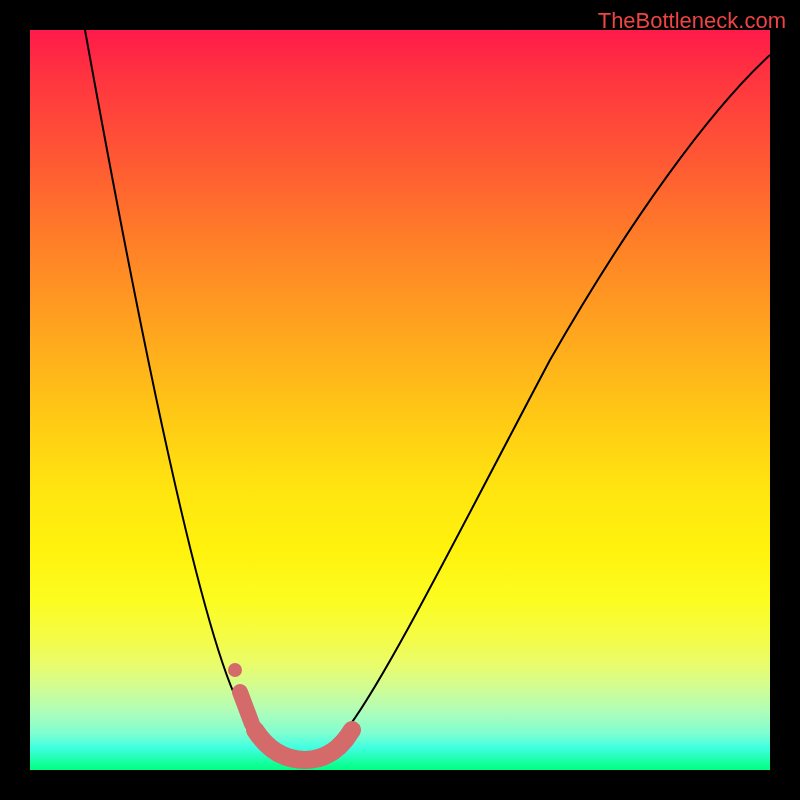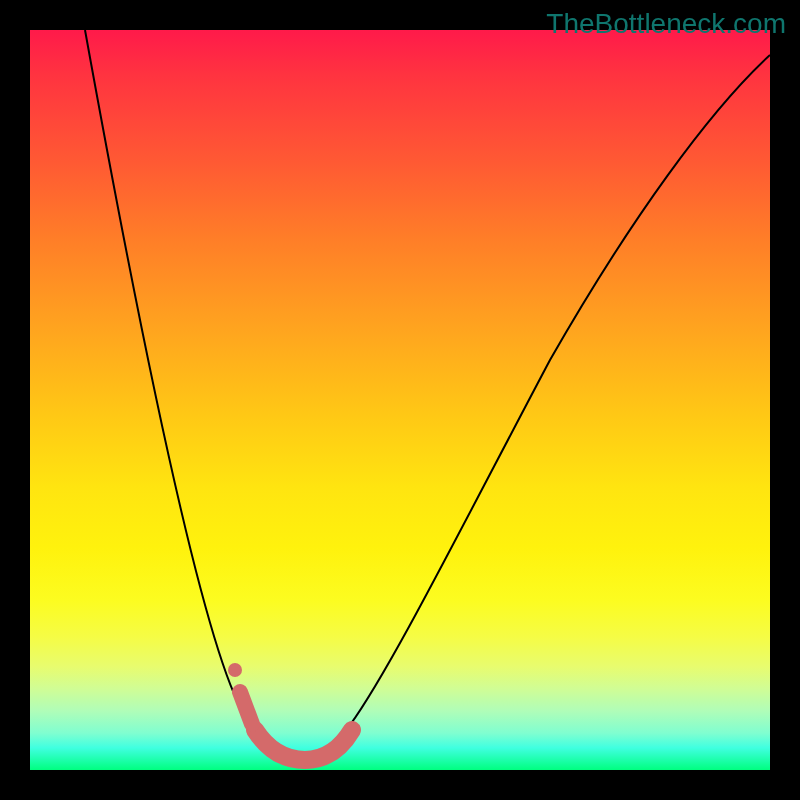--- a/index.html
+++ b/index.html
@@ -1,22 +1,22 @@
 <!DOCTYPE html>
 <html><head>
   <meta charset="utf-8">
   <style>
     * { margin: 0; padding: 0; box-sizing: border-box; }
     body { width: 800px; height: 800px; background: #000; position: relative; font-family: Arial, sans-serif; }
     .watermark {
       position: absolute;
       top: 8px;
       right: 14px;
-      font-size: 28px;
-      color: #0f766e;
+      font-size: 22px;
+      color: #ef4444;
       font-weight: 400;
       z-index: 10;
     }
     .plot-area {
       position: absolute;
       left: 30px;
       top: 30px;
       width: 740px;
       height: 740px;
       background: linear-gradient(to bottom,

